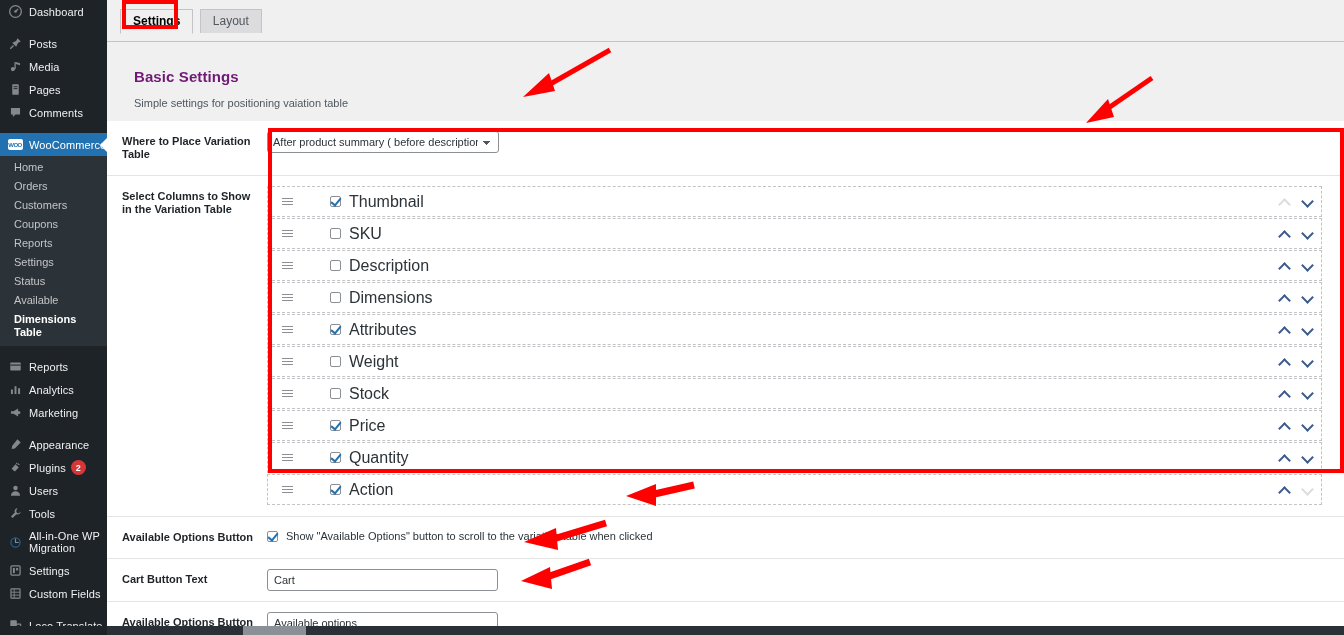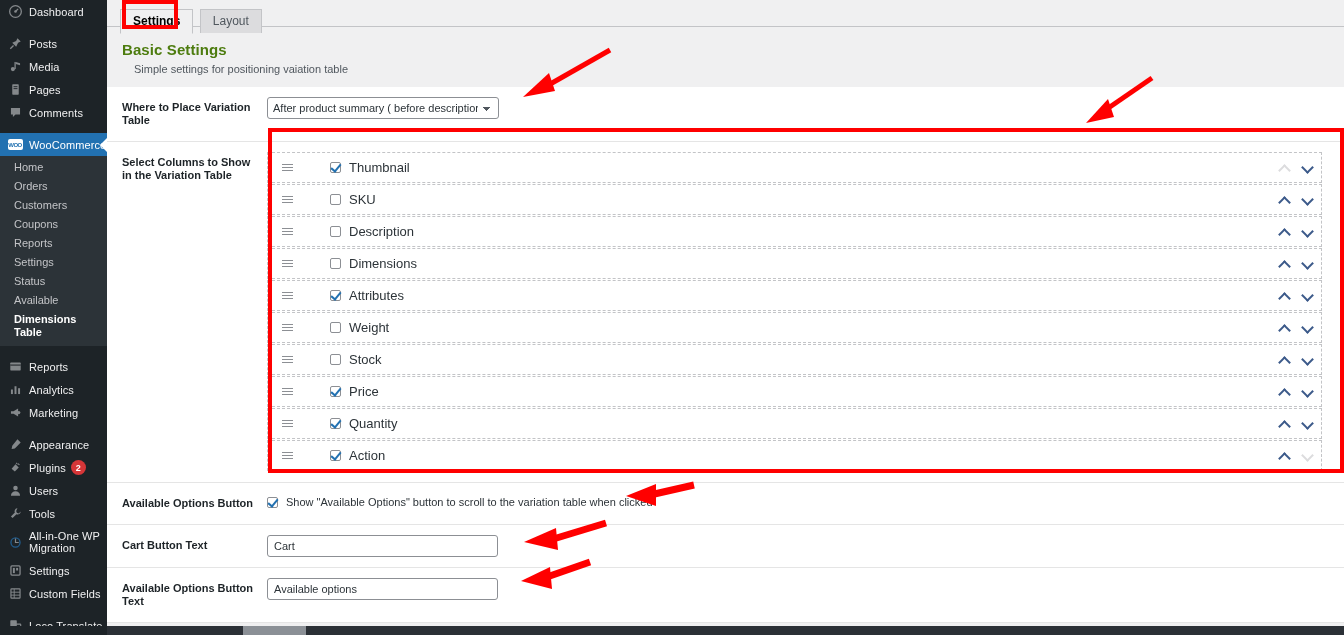--- a/index.html
+++ b/index.html
@@ -59,31 +59,31 @@
   }
   .sb-bottom-strip { position:absolute; left:0; top:626px; width:107px; height:9px; background:#1d2327; }
 
   
   #main {
     position: absolute; left: 107px; top: 0; right: 0; bottom: 0;
     background: #f0f0f1; overflow: hidden;
   }
 
   
-  .tabwrap { position:relative; height: 27px; margin: 0; padding: 8px 0 0 13px; border-bottom: 1px solid #c3c4c7; }
+  .tabwrap { position:relative; height: 42px; margin: 0; padding: 8px 0 0 13px; border-bottom: 1px solid #c3c4c7; }
   .nav-tab {
     display:inline-block; padding: 4px 12px 5px; font-size: 12px;
     border: 1px solid #c3c4c7; border-bottom: none;
     background: #dcdcde; color: #50575e; cursor: pointer;
     margin-right: 2px; position: relative; top: 1px; line-height: 14px;
   }
   .nav-tab.active { background: #f0f0f1; color: #000; border-bottom: 1px solid #f0f0f1; font-weight:600; }
 
   .page-head { padding: 14px 0 0 15px; }
-  .page-head h2 { margin:0; font-size: 15px; font-weight: 600; color:#4d7c0f; letter-spacing:.1px; }
+  .page-head h2 { margin:12px; font-size: 15px; font-weight: 600; color:#701a75; letter-spacing:.1px; }
   .page-head p { margin: 5px 0 0 12px; font-size: 11px; color:#50575e; }
 
   .formtable { width: 100%; border-collapse: collapse; margin-top: 12px; background:#fff; }
   .formtable tr { border-bottom: 1px solid #e5e5e5; }
   .formtable th {
     width: 160px; text-align: left; vertical-align: top;
     padding: 14px 10px 14px 15px; font-size: 11px; font-weight: 700;
     color:#1d2327; line-height: 13px;
   }
   .formtable td { padding: 10px 12px 10px 0; vertical-align: top; }
@@ -117,21 +117,21 @@
   .cb-wrap { display:flex; align-items:center; margin-left: 36px; flex: 1 1 auto; }
   .cb {
     width: 11px; height: 11px; border: 1px solid #8c8f94; border-radius: 2px;
     background:#fff; display:inline-block; position: relative; flex:0 0 11px;
   }
   .cb.checked::after {
     content:""; position:absolute; left:2px; top:-1px;
     width:4px; height:8px; border:solid #2271b1; border-width:0 2px 2px 0;
     transform: rotate(40deg);
   }
-  .cb-label { font-size: 13px; color:#2c3338; margin-left: 8px; }
+  .cb-label { font-size: 16px; color:#2c3338; margin-left: 8px; }
   .ordctl { display:flex; align-items:center; gap: 12px; }
   .chev { width: 11px; height: 11px; cursor:pointer; position:relative; }
   .chev::before {
     content:""; position:absolute; left:1px; top:3px;
     width:7px; height:7px; border:solid #3c5a8a; border-width: 0 2px 2px 0;
   }
   .chev.up::before { transform: rotate(-135deg); top:4px; }
   .chev.down::before { transform: rotate(45deg); top:1px; }
   .chev.disabled::before { border-color:#dcdcde; }
 

